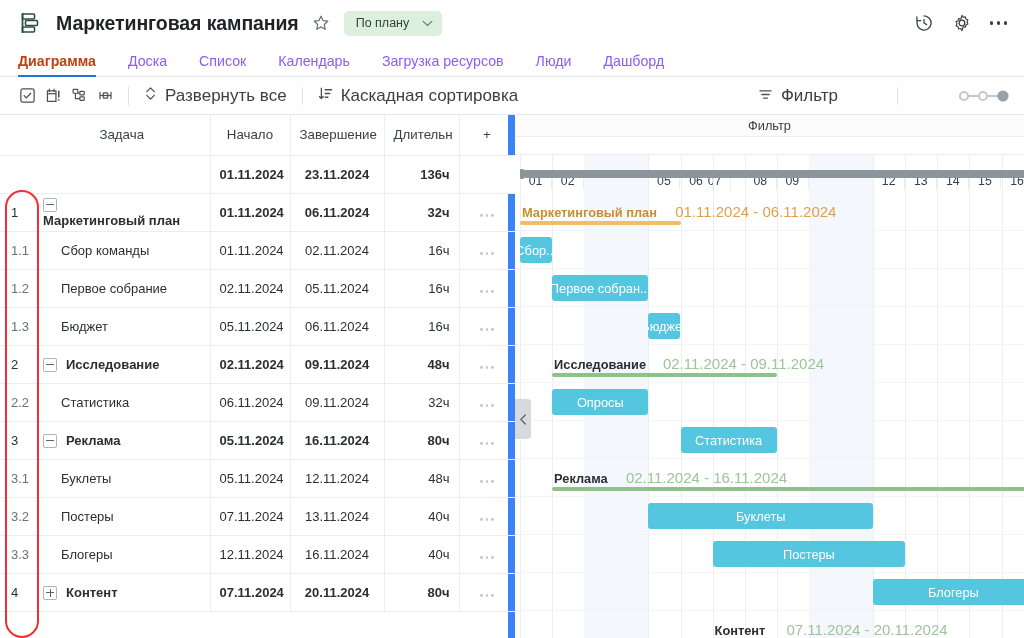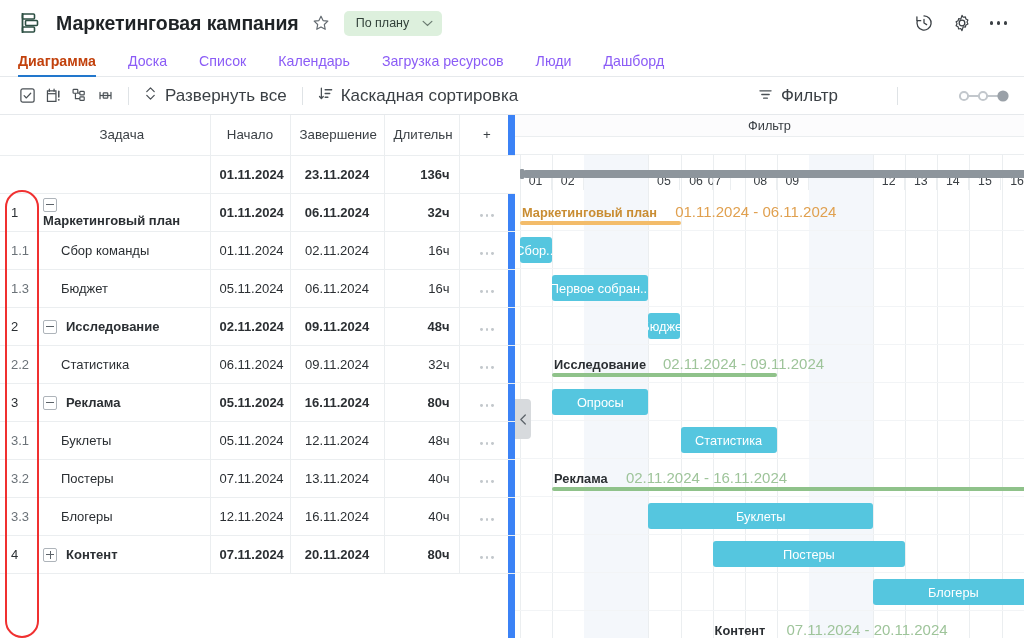--- a/index.html
+++ b/index.html
@@ -354,20 +354,32 @@
                   <i></i>
                   <i></i>
                   <i></i>
                 </span></td>
             </tr>
             <tr class="lvl1">
               <td class="n">1.1</td>
               <td class="task"><span class="tname">Сбор команды</span></td>
               <td class="date">01.11.2024</td>
               <td class="date">02.11.2024</td>
+              <td class="dur">16ч</td>
+              <td class="more"><span class="dots-h">
+                  <i></i>
+                  <i></i>
+                  <i></i>
+                </span></td>
+            </tr>
+            <tr class="lvl1">
+              <td class="n">1.2</td>
+              <td class="task"><span class="tname">Первое собрание</span></td>
+              <td class="date">02.11.2024</td>
+              <td class="date">05.11.2024</td>
               <td class="dur">16ч</td>
               <td class="more"><span class="dots-h">
                   <i></i>
                   <i></i>
                   <i></i>
                 </span></td>
             </tr>
             <tr class="lvl1">
               <td class="n">1.3</td>
               <td class="task"><span class="tname">Бюджет</span></td>

